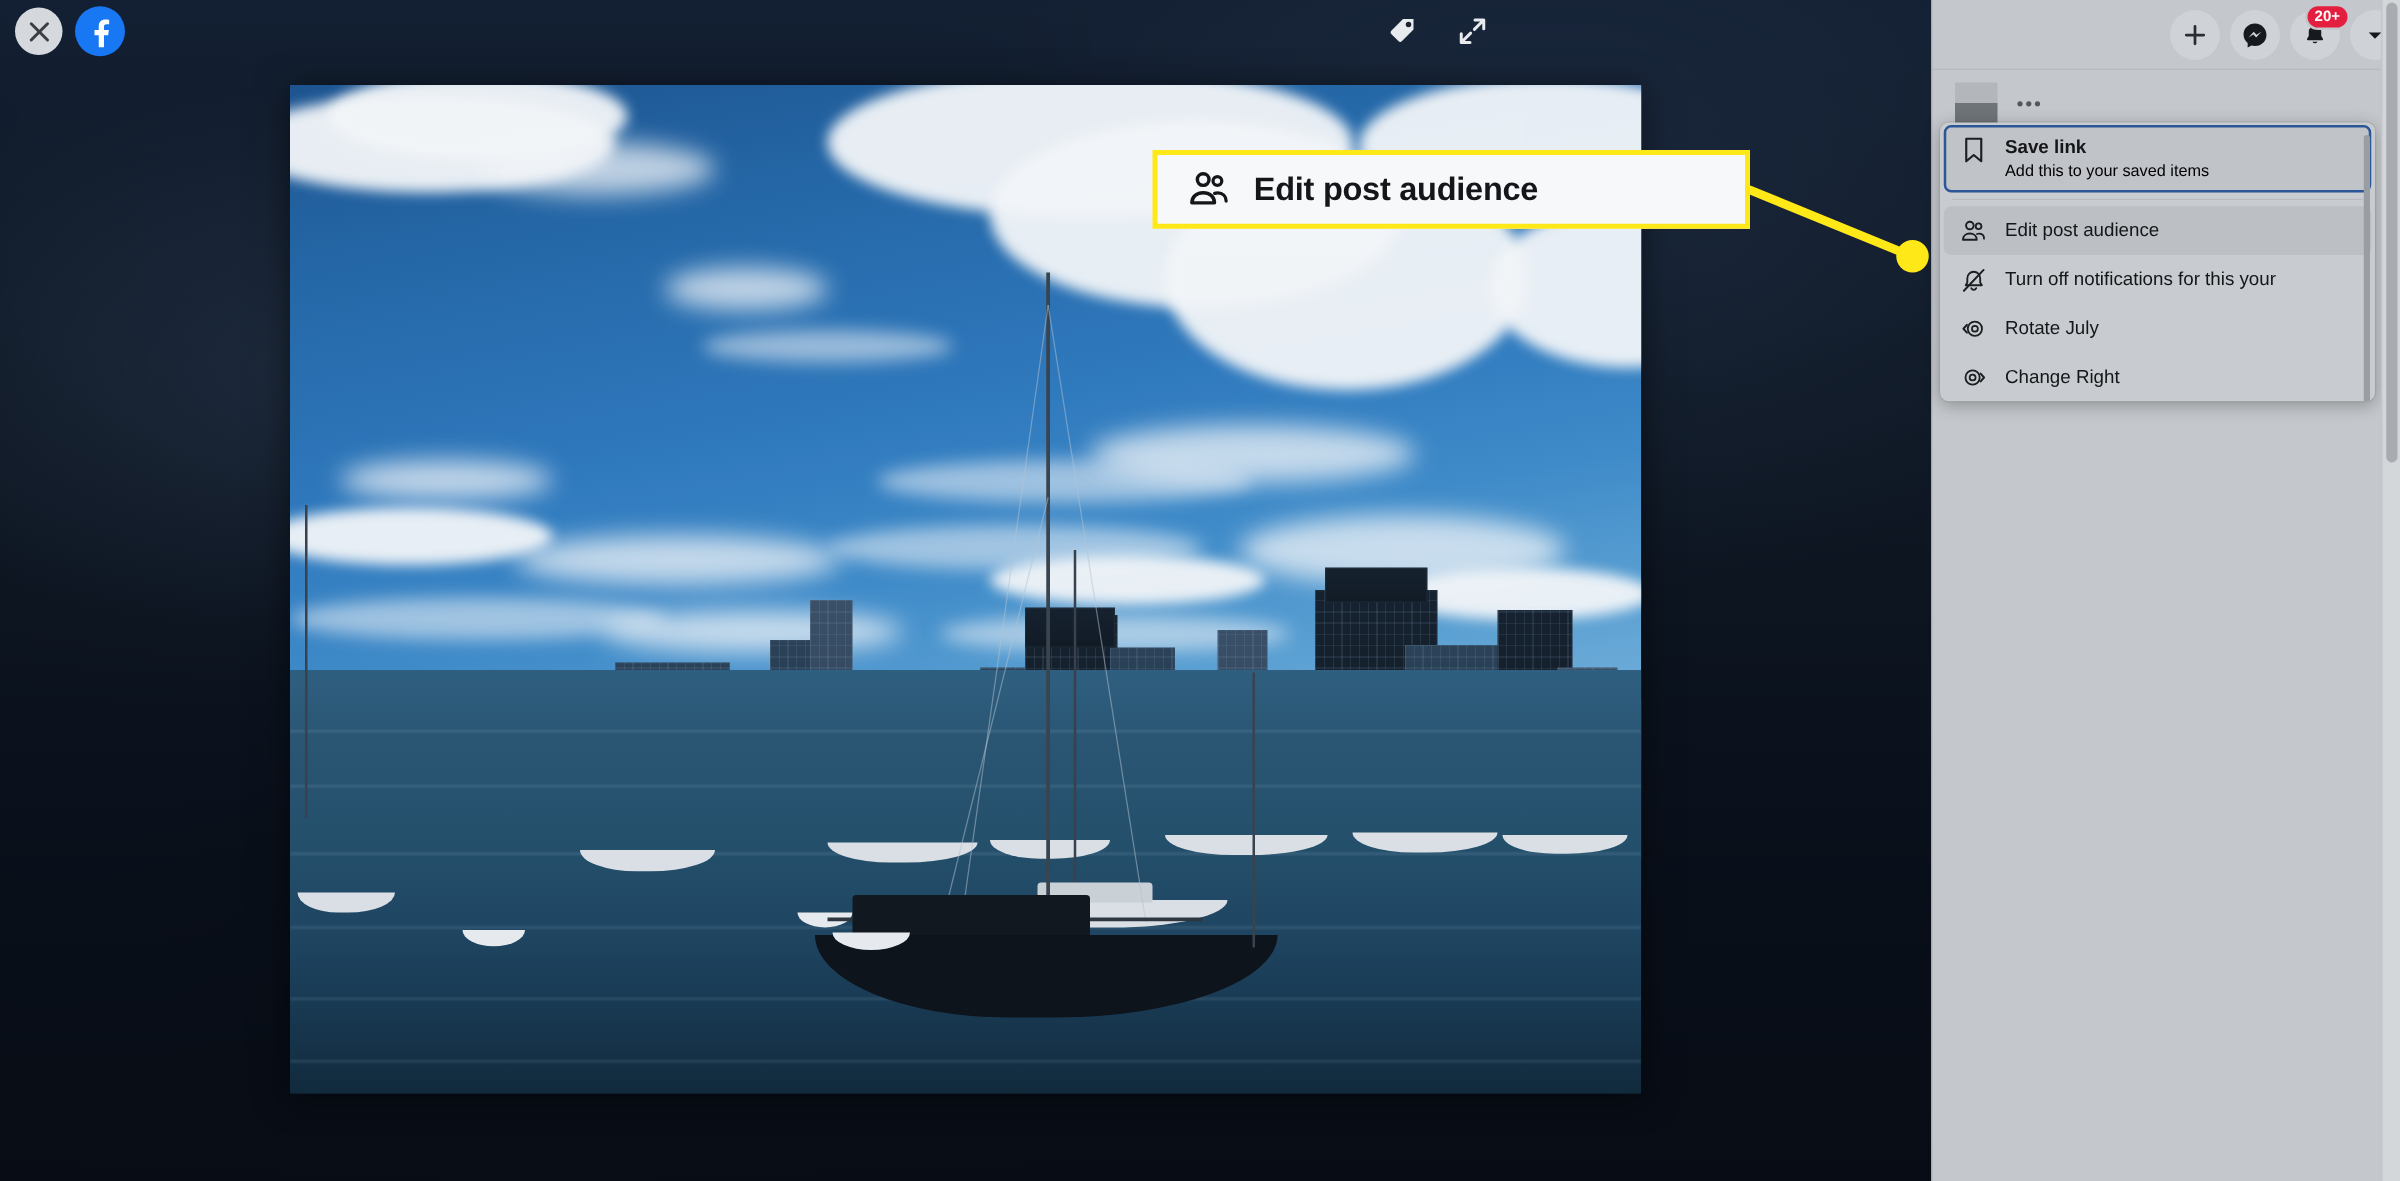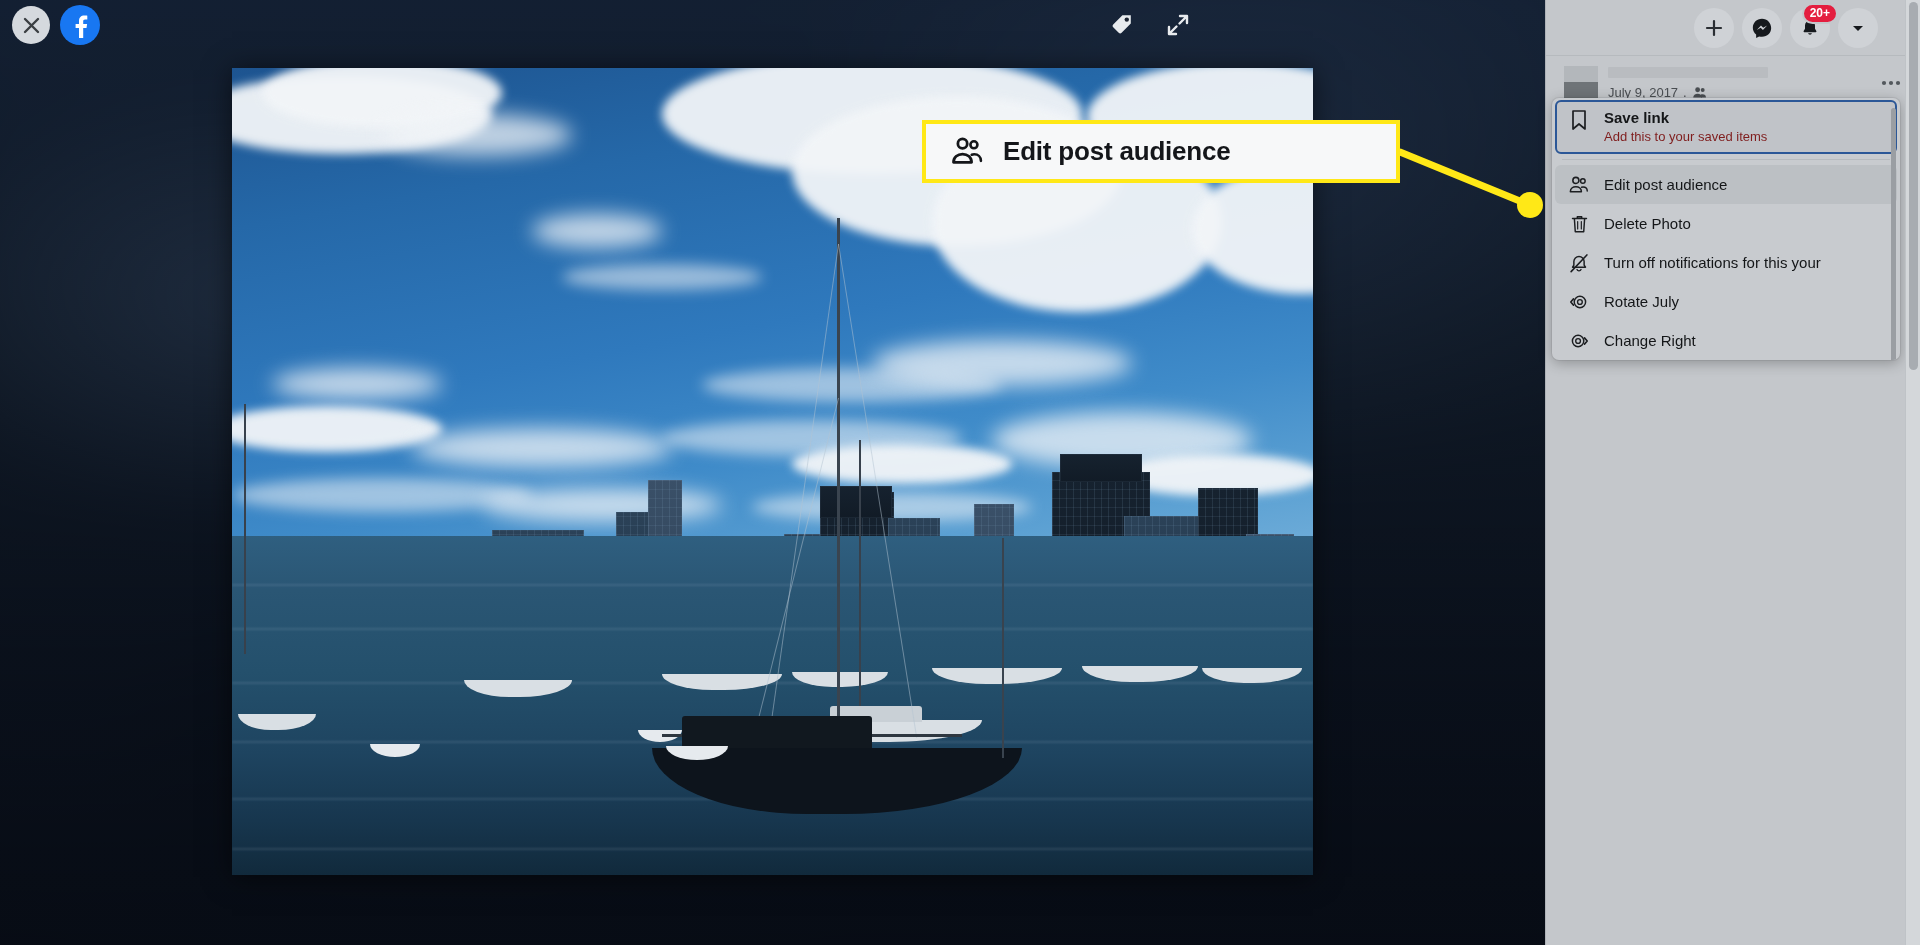--- a/index.html
+++ b/index.html
@@ -144,21 +144,20 @@
     left: 1545px; top: 0;
     width: 375px; height: 945px;
     background: #c4c7cb;
     border-left: 1px solid #aeb2b7;
   }
   .panel-topbar {
     position: relative;
     height: 56px;
     display: flex; align-items: center; justify-content: flex-end;
     gap: 8px;
-    padding-right: 42px;
     border-bottom: 1px solid #b6babe;
   }
   .circ-btn {
     width: 40px; height: 40px; border-radius: 50%;
     background: #cfd2d6;
     display: flex; align-items: center; justify-content: center;
     position: relative;
     cursor: pointer;
     flex: 0 0 auto;
   }
@@ -238,21 +237,21 @@
     color: #1c1e21;
   }
   .mi-text { min-width: 0; }
   .mi-label {
     font-size: 15px; color: #141618;
     line-height: 19px;
     white-space: nowrap;
   }
   .mi-label.bold { font-weight: bold; }
   .mi-sub {
-    font-size: 13px; color: #7f1d1d;
+    font-size: 13px; color: #000000;
     line-height: 17px;
     margin-top: 1px;
     white-space: nowrap;
   }
   .menu-sep {
     height: 1px; background: #b7bbbf;
     margin: 5px 10px;
   }
   .menu-scroll {
     position: absolute;
@@ -482,33 +481,20 @@
       </div>
       <div class="circ-btn">
         <svg width="16" height="16" viewBox="0 0 16 16">
           <path d="M3 6l5 5 5-5z" fill="#16191d"></path>
         </svg>
       </div>
     </div>
 
     <div class="post-head">
       <div class="avatar-skel"></div>
-      <div class="post-meta">
-        <div class="name-skel"></div>
-        <div class="post-date">
-          <span>July 9, 2017</span>
-          <span>.</span>
-          <svg width="15" height="15" viewBox="0 0 16 16">
-            <circle cx="6" cy="5" r="2.6" fill="#4a4e52"></circle>
-            <path d="M1.3 13.2c0-2.5 2.1-4 4.7-4s4.7 1.5 4.7 4z" fill="#4a4e52"></path>
-            <circle cx="11.4" cy="5.4" r="2.1" fill="#4a4e52"></circle>
-            <path d="M9.6 13.2h5.3c0-2.1-1.6-3.4-3.6-3.4-.7 0-1.3.14-1.85.4z" fill="#4a4e52"></path>
-          </svg>
-        </div>
-      </div>
       <div class="dots-btn">
         <svg width="20" height="6" viewBox="0 0 20 6">
           <circle cx="3" cy="3" r="2.1" fill="#53585d"></circle>
           <circle cx="10" cy="3" r="2.1" fill="#53585d"></circle>
           <circle cx="17" cy="3" r="2.1" fill="#53585d"></circle>
         </svg>
       </div>
     </div>
 
     <div class="menu">
@@ -533,29 +519,20 @@
             <circle cx="8.6" cy="7" r="3.3" fill="none" stroke="#1c1e21" stroke-width="1.7"></circle>
             <path d="M2.6 19.4c0-3.4 2.7-5.4 6-5.4s6 2 6 5.4z" fill="none" stroke="#1c1e21" stroke-width="1.7" stroke-linejoin="round"></path>
             <circle cx="16.2" cy="7.6" r="2.5" fill="none" stroke="#1c1e21" stroke-width="1.6"></circle>
             <path d="M14.8 14.4c.5-.2 1-.3 1.6-.3 2.7 0 4.6 1.7 4.6 4.4" fill="none" stroke="#1c1e21" stroke-width="1.6" stroke-linecap="round"></path>
           </svg>
         </div>
         <div class="mi-label">Edit post audience</div>
       </div>
 
 
-      <div class="menu-item">
-        <div class="mi-icon">
-          <svg width="21" height="22" viewBox="0 0 22 24">
-            <path d="M3.4 6h15.2M8.6 6V4.1h4.8V6M5.4 6l1 14.4h9.2L16.6 6" fill="none" stroke="#1c1e21" stroke-width="1.6" stroke-linecap="round" stroke-linejoin="round"></path>
-            <path d="M9 9.4v8M13 9.4v8" stroke="#1c1e21" stroke-width="1.3" stroke-linecap="round"></path>
-          </svg>
-        </div>
-        <div class="mi-label">Delete Photo</div>
-      </div>
 
       <div class="menu-item">
         <div class="mi-icon">
           <svg width="22" height="22" viewBox="0 0 24 24">
             <path d="M6.4 10.4a5.6 5.6 0 0 1 5.6-5.6c3.1 0 5.6 2.5 5.6 5.6v3.8l1.5 2.4H5l1.4-2.4z" fill="none" stroke="#1c1e21" stroke-width="1.6" stroke-linejoin="round"></path>
             <path d="M9.8 19.1a2.4 2.4 0 0 0 4.4 0" fill="none" stroke="#1c1e21" stroke-width="1.5" stroke-linecap="round"></path>
             <path d="M3.4 21.4L20.6 3.2" stroke="#1c1e21" stroke-width="1.7" stroke-linecap="round"></path>
           </svg>
         </div>
         <div class="mi-label">Turn off notifications for this your</div>

